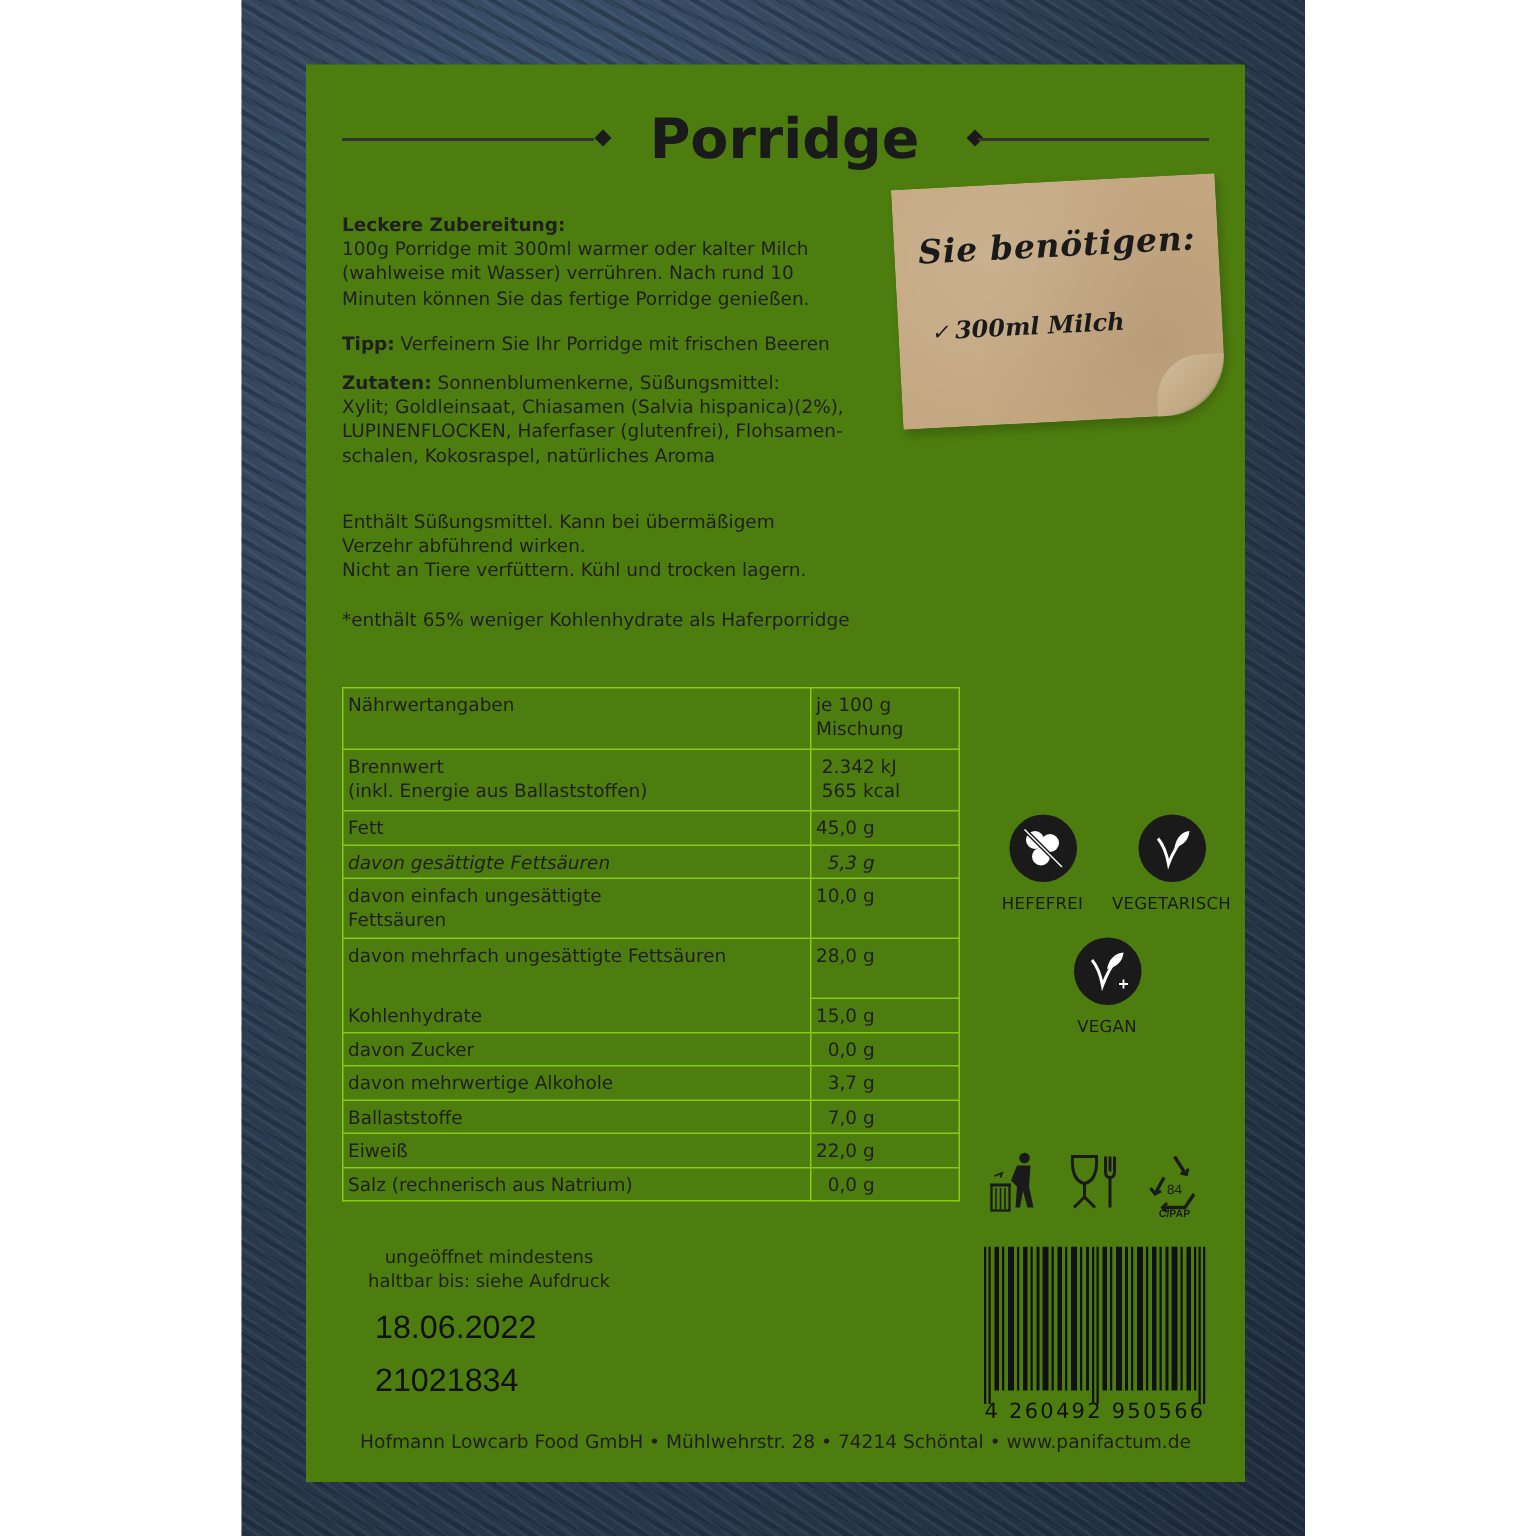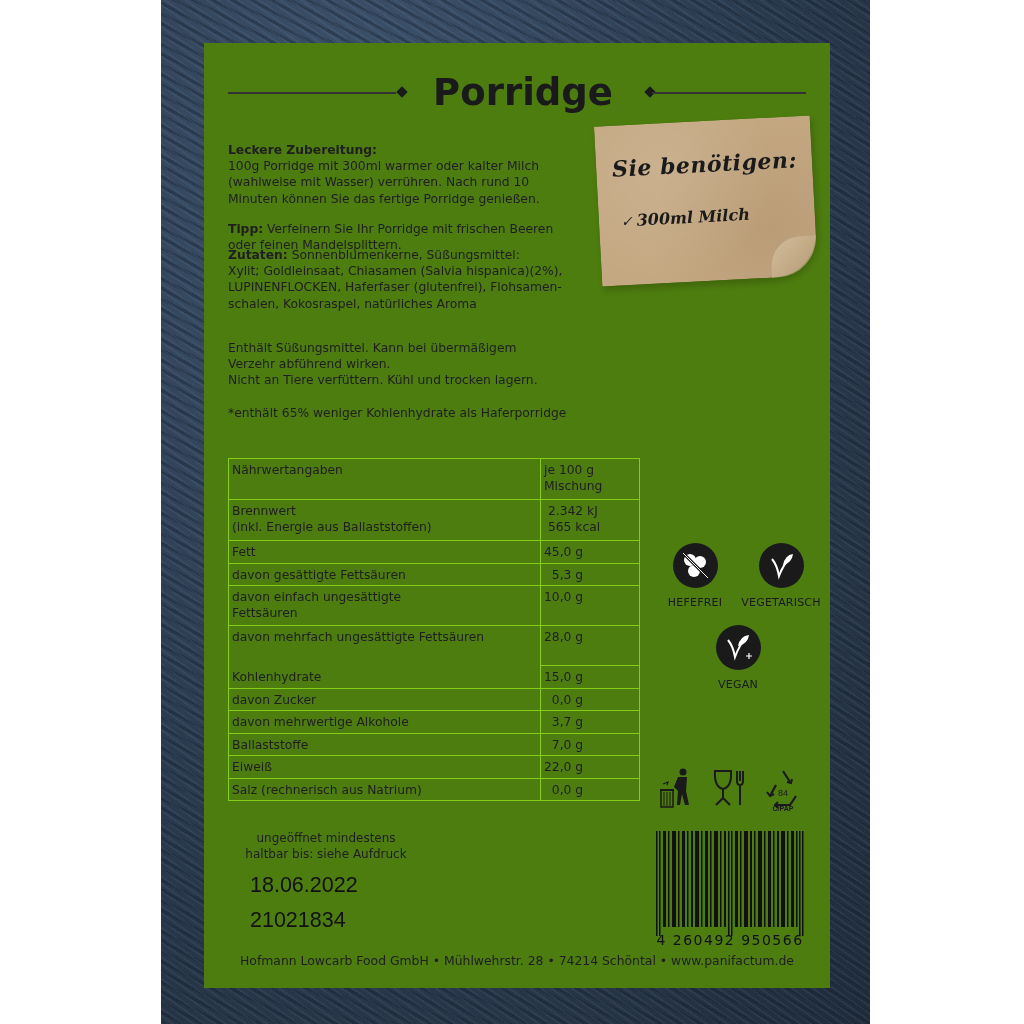--- a/index.html
+++ b/index.html
@@ -59,21 +59,20 @@
 
   <div class="txt" style="top:99px;">
     <div><b>Leckere Zubereitung:</b></div>
     <div>100g Porridge mit 300ml warmer oder kalter Milch</div>
     <div>(wahlweise mit Wasser)  verrühren. Nach rund 10</div>
     <div>Minuten können Sie das fertige Porridge genießen.</div>
   </div>
 
   <div class="txt" style="top:178px;">
     <div><b>Tipp:</b><span> Verfeinern Sie Ihr Porridge mit frischen Beeren</span></div>
-    <div>oder feinen Mandelsplittern.</div>
   </div>
 
   <div class="txt" style="top:204px;">
     <div><b>Zutaten:</b><span> Sonnenblumenkerne, Süßungsmittel:</span></div>
     <div>Xylit; Goldleinsaat, Chiasamen (Salvia hispanica)(2%),</div>
     <div>LUPINENFLOCKEN, Haferfaser (glutenfrei), Flohsamen-</div>
     <div>schalen, Kokosraspel, natürliches Aroma</div>
   </div>
 
   <div class="txt" style="top:297px;">
@@ -102,21 +101,21 @@
       <td class="l">
             <div>Brennwert</div>
             <div>(inkl. Energie aus Ballaststoffen)</div>
           </td>
       <td class="v" style="white-space:pre;"><div> 2.342 kJ</div><div> 565 kcal</div></td>
     </tr>
     <tr style="height:23px;padding-left:11px;">
       <td class="l">Fett</td>
       <td class="v" style="white-space:pre;">45,0 g</td>
     </tr>
-    <tr style="height:22px;">
+    <tr style="height:22px;font-style:italic;">
       <td class="l">davon gesättigte Fettsäuren</td>
       <td class="v" style="white-space:pre;">  5,3 g</td>
     </tr>
     <tr style="height:40px;">
       <td class="l">
             <div>davon einfach ungesättigte</div>
             <div>Fettsäuren</div>
           </td>
       <td class="v" style="white-space:pre;">10,0 g</td>
     </tr>

